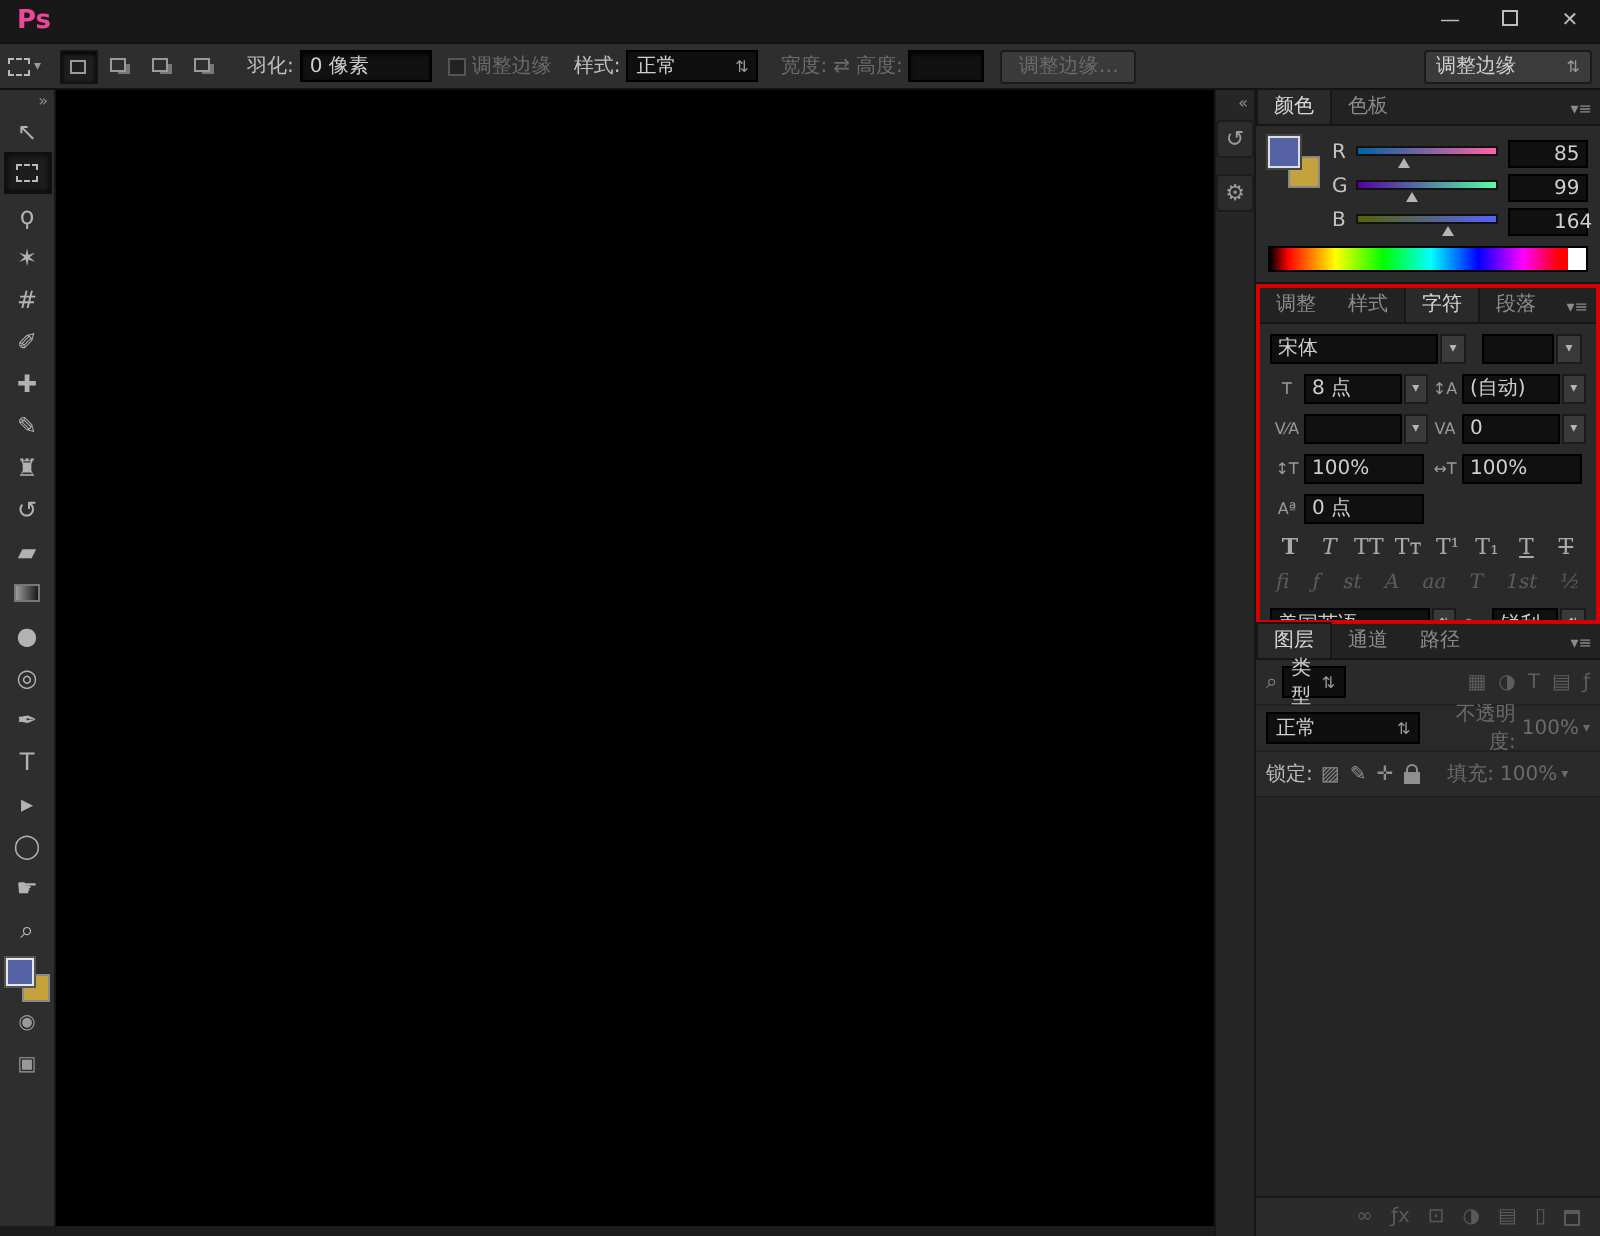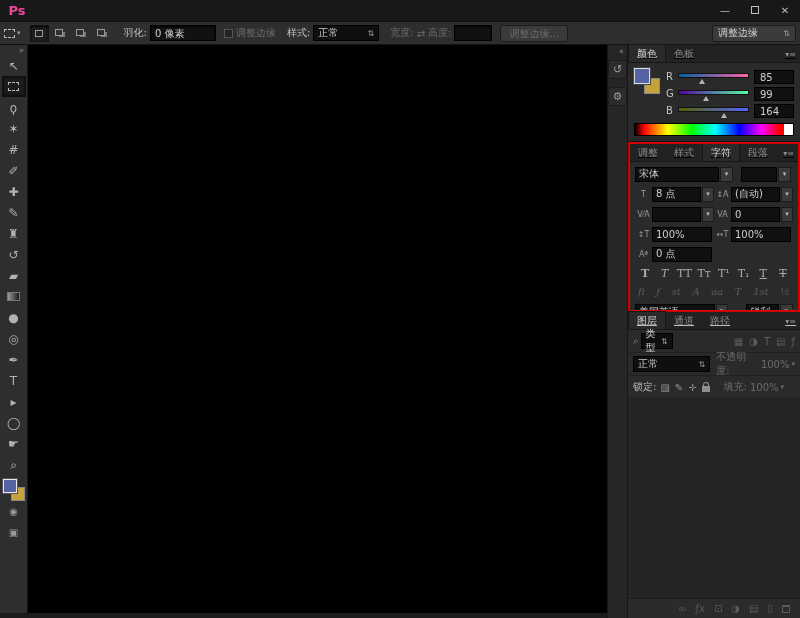--- a/index.html
+++ b/index.html
@@ -47,41 +47,41 @@
   .tool.small-glyph { font-size:10px; color:#9a9a9a; }
 
   .canvas { flex:1; background:#000; border-bottom:5px solid #1c1c1c; }
 
   .dockstrip { width:21px; background:#262626; border-left:1px solid #171717; border-right:1px solid #171717; display:flex; flex-direction:column; align-items:center; flex:0 0 auto; }
   .dock-collapse { color:#8d8d8d; font-size:8px; align-self:flex-end; margin:2px 3px 4px 0; }
   .dock-icon { width:19px; height:19px; display:flex; align-items:center; justify-content:center; color:#9c9c9c; font-size:11px; margin-bottom:8px; background:#2c2c2c; border:1px solid #1c1c1c; border-radius:2px; }
 
   
   .panels { width:172px; display:flex; flex-direction:column; background:#2a2a2a; flex:0 0 auto; }
-  .tabbar { height:18px; background:#222; display:flex; align-items:flex-end; border-bottom:1px solid #161616; flex:0 0 auto;text-decoration:underline; }
+  .tabbar { height:18px; background:#222; display:flex; align-items:flex-end; border-bottom:1px solid #161616; flex:0 0 auto; }
   .tab { font-size:10px; color:#8b8b8b; padding:2px 8px 2px; line-height:13px; }
   .tab.active { color:#d8d8d8; background:#2a2a2a; border:1px solid #161616; border-bottom:none; }
   .panel-menu { margin-left:auto; color:#8b8b8b; font-size:8px; padding:0 4px 3px 0; }
 
   
   .color-panel { height:97px; display:flex; flex-direction:column; border-bottom:1px solid #151515; flex:0 0 auto; }
   .color-body { flex:1; display:flex; padding:5px 6px 3px 6px; }
   .cswatches { position:relative; width:28px; height:30px; margin-right:4px; }
   .cswatches .fg2 { position:absolute; top:0; left:0; width:16px; height:16px; border:1px solid #ddd; outline:1px solid #444; z-index:2; }
   .cswatches .bg2 { position:absolute; top:10px; left:10px; width:16px; height:16px; border:1px solid #888; }
   .sliders { flex:1; display:flex; flex-direction:column; }
   .chan-row { display:flex; align-items:center; height:17px; }
   .chan-label { width:12px; font-size:10px; color:#c4c4c4; }
   .trackwrap { position:relative; flex:1; height:12px; margin-right:5px; }
   .track { position:absolute; top:2px; left:0; right:0; height:5px; border:1px solid #111; }
   .track.r { background:linear-gradient(to right, rgb(0,99,164), rgb(255,99,164)); }
   .track.g { background:linear-gradient(to right, rgb(85,0,164), rgb(85,255,164)); }
   .track.b { background:linear-gradient(to right, rgb(85,99,0), rgb(85,99,255)); }
   .thumb { position:absolute; top:8px; width:0; height:0; border-left:3px solid transparent; border-right:3px solid transparent; border-bottom:5px solid #b5b5b5; }
-  .chan-val { width:40px; height:14px; background:#101010; border:1px solid #000; color:#cfcfcf; font-size:10px; line-height:13px; padding-left:5px; }
+  .chan-val { width:40px; height:14px; background:#101010; border:1px solid #000; color:#cfcfcf; font-size:10px; line-height:13px; padding-left:22px; }
   .spectrum-row { display:flex; height:13px; margin:1px 6px 5px 6px; border:1px solid #000; }
   .spectrum { flex:1; background:linear-gradient(to right,#000 0%,red 6%,#ff0 22%,#0f0 38%,#0ff 54%,#00f 70%,#f0f 85%,red 97%); }
   .spec-white { width:9px; background:#fff; }
 
   
   .char-panel { height:170px; border:2px solid #d40000; display:flex; flex-direction:column; background:#2a2a2a; flex:0 0 auto; overflow:hidden; }
   .char-body { flex:1; padding:2px 5px; display:flex; flex-direction:column; font-size:10px; color:#bdbdbd; }
   .ch-row { display:flex; align-items:center; height:20px; flex:0 0 auto; }
   .ch-icon { width:17px; font-size:8px; color:#9a9a9a; text-align:center; flex:0 0 auto; }
   .ch-field { display:flex; align-items:center; background:#101010; border:1px solid #000; height:15px; color:#cfcfcf; padding:0 3px; }
@@ -374,21 +374,21 @@
               <span>T</span>
               <span>▤</span>
               <span>ƒ</span>
             </div>
         </div>
         <div class="ly-row">
           <div class="ly-sel w-blend">
             <span>正常</span>
             <span class="updown">⇅</span>
           </div>
-          <span class="dim" style="margin-left:6px;">不透明度:</span>
+          <span class="dim" style="margin-left:6px;text-align:right;">不透明度:</span>
           <span class="dim" style="margin-left:3px;">100%</span>
           <span class="dim tiny-arrow">▾</span>
         </div>
         <div class="ly-row">
           <span>锁定:</span>
           <div class="lock-icons" id="lock-icons">
               <span>▨</span>
               <span>✎</span>
               <span>✛</span>
               <span class="lock-shape"></span>

